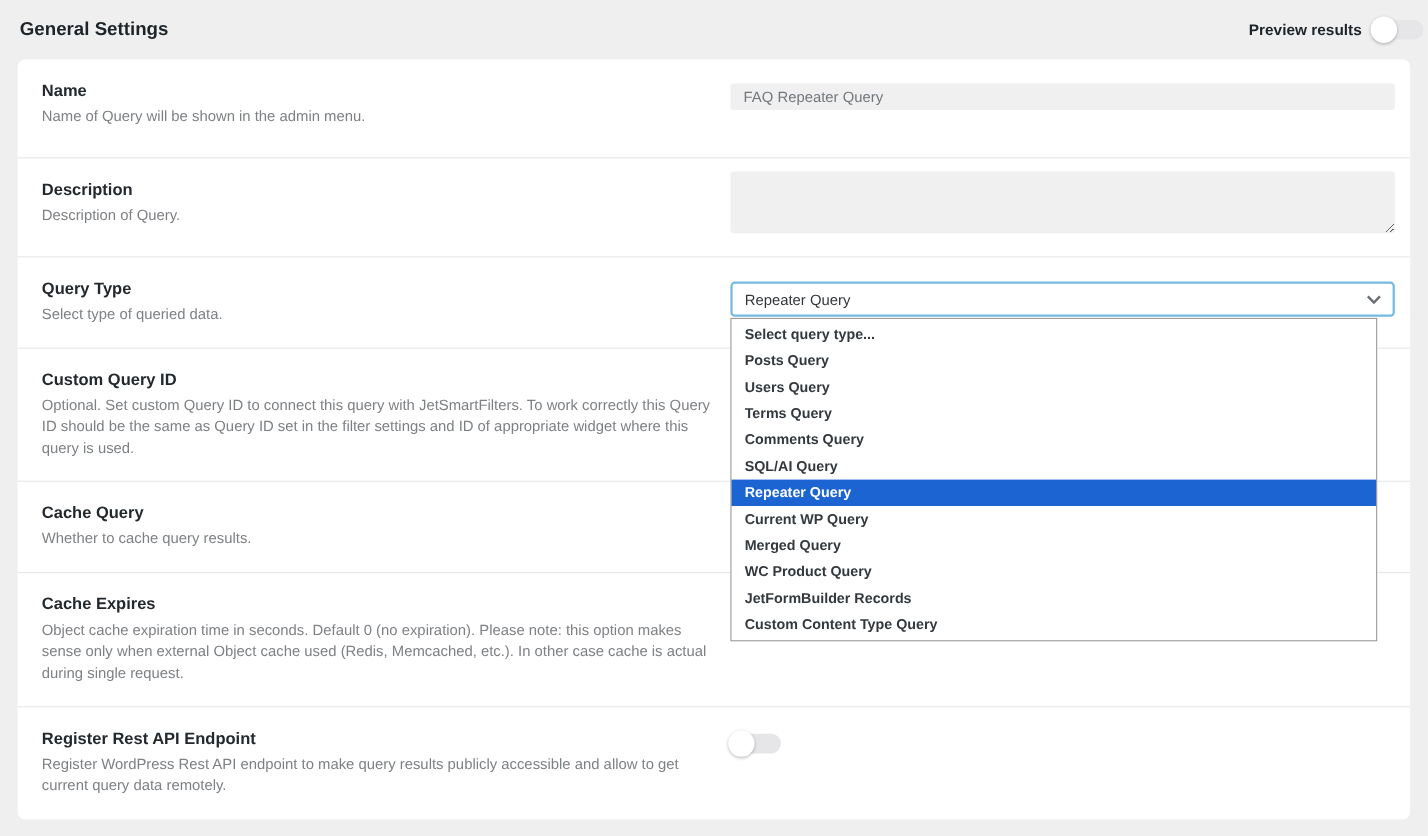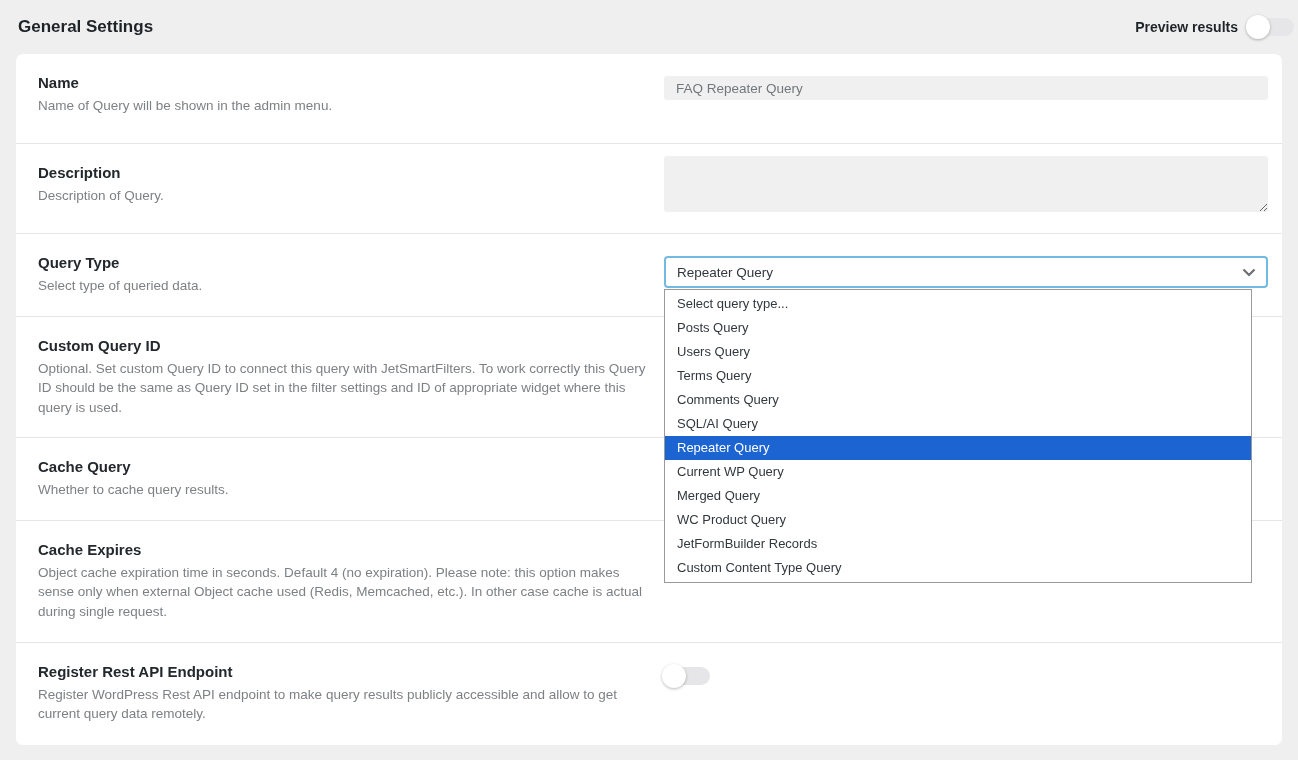--- a/index.html
+++ b/index.html
@@ -139,20 +139,21 @@
   .chevron { display: block; }
   
   .dropdown {
     position: absolute;
     top: 35px;
     left: 0; right: 16px;
     background: #ffffff;
     border: 1px solid #9a9a9a;
     z-index: 30;
     padding: 2px 0;
+    font-weight: bold;
   }
   .option {
     height: 24px;
     line-height: 24px;
     padding: 0 12px;
     font-size: 13px;
     color: #33383d;
     white-space: nowrap;
     cursor: default;
   }
@@ -240,21 +241,21 @@
     <div class="row-left">
       <h3 class="row-label">Cache Query</h3>
       <p class="row-desc">Whether to cache query results.</p>
     </div>
     <div class="row-right"></div>
   </div>
 
   <div class="row row-cache-expires">
     <div class="row-left">
       <h3 class="row-label">Cache Expires</h3>
-      <p class="row-desc">Object cache expiration time in seconds. Default 4 (no expiration). Please note: this option makes sense only when external Object cache used (Redis, Memcached, etc.). In other case cache is actual during single request.</p>
+      <p class="row-desc">Object cache expiration time in seconds. Default 0 (no expiration). Please note: this option makes sense only when external Object cache used (Redis, Memcached, etc.). In other case cache is actual during single request.</p>
     </div>
     <div class="row-right"></div>
   </div>
 
   <div class="row row-register">
     <div class="row-left">
       <h3 class="row-label">Register Rest API Endpoint</h3>
       <p class="row-desc">Register WordPress Rest API endpoint to make query results publicly accessible and allow to get current query data remotely.</p>
     </div>
     <div class="row-right">

